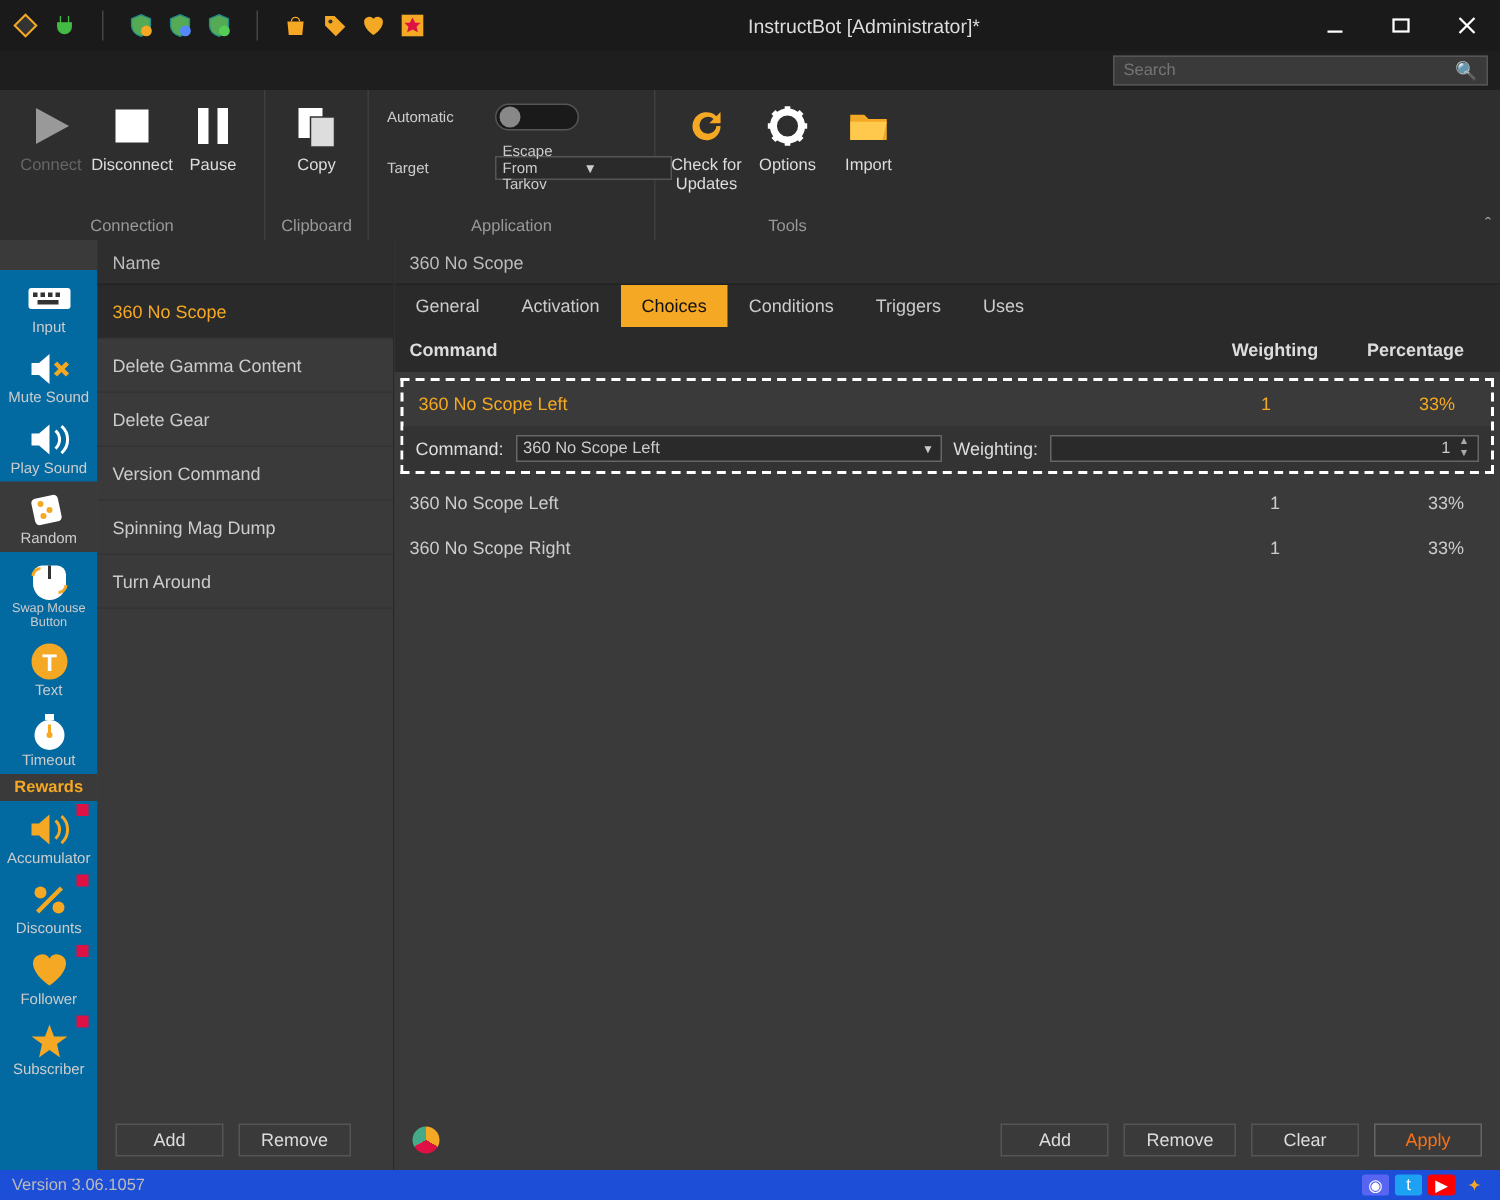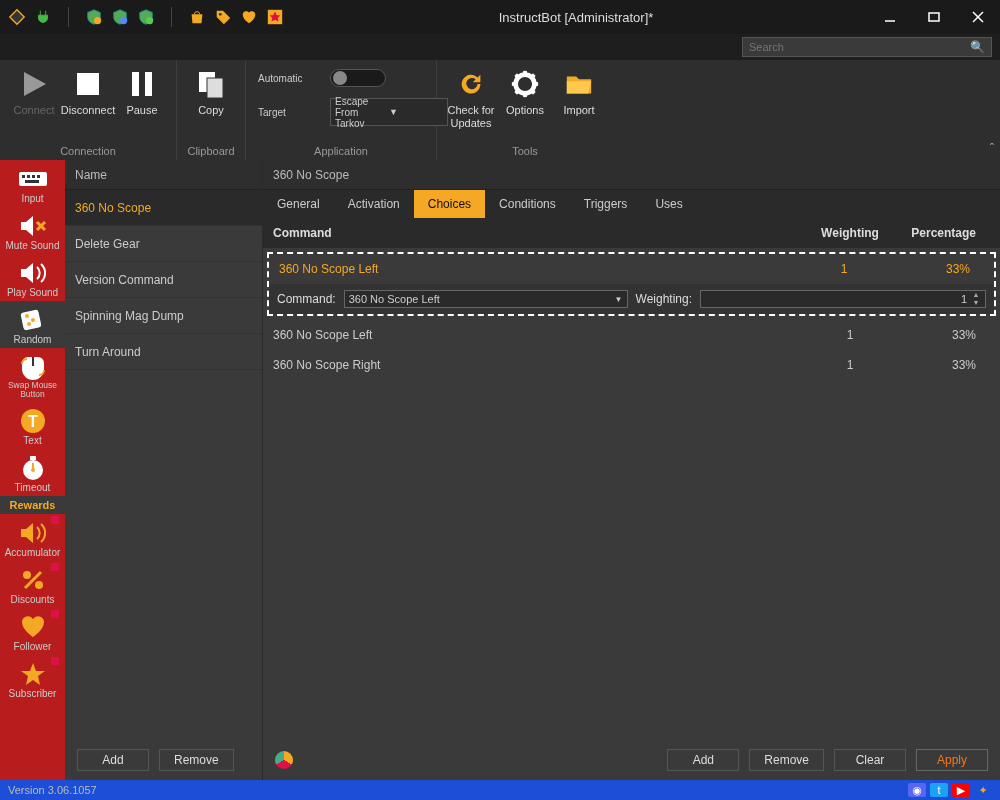--- a/index.html
+++ b/index.html
@@ -67,34 +67,35 @@
 .ribbon-btn .rlabel { font-size: 11px; color: #ddd; text-align: center; line-height: 13px; }
 .ribbon-btn.disabled .rlabel { color: #666; }
 .application-group { flex-direction: column; padding: 6px 12px; }
 .toggle-row { display: flex; align-items: center; gap: 12px; margin-bottom: 8px; height: 24px; }
 .toggle-row span { width: 60px; font-size: 10px; color: #ccc; }
 .toggle {
   width: 56px; height: 18px; background: #1a1a1a; border: 1px solid #555; border-radius: 9px; position: relative;
 }
 .toggle::after { content: ""; position: absolute; left: 2px; top: 1px; width: 14px; height: 14px; background: #888; border-radius: 50%; }
 .target-select {
-  width: 118px; height: 28px; background: #2a2a2a; border: 1px solid #555; color: #ccc; font-size: 11px; padding: 0 4px; display: flex; align-items: center; justify-content: space-between;
+  width: 118px; height: 16px; background: #2a2a2a; border: 1px solid #555; color: #ccc; font-size: 11px; padding: 0 4px; display: flex; align-items: center; justify-content: space-between;
 }
 .ribbon-collapse { position: absolute; right: 6px; bottom: 4px; color: #aaa; cursor: pointer; }
 
 
 .body { flex: 1; display: flex; background: #3a3a3a; min-height: 0; }
 
 
 .leftrail {
   width: 65px;
-  background: #b91c1c;
+  background: #0369a1;
   display: flex;
   flex-direction: column;
   overflow-y: auto;
+  margin-top: 20px;
 }
 .rail-item {
   display: flex; flex-direction: column; align-items: center; padding: 5px 0 3px 0; cursor: pointer; position: relative;
   font-size: 10px; color: #ccc;
 }
 .rail-item .ricon { width: 32px; height: 28px; display: flex; align-items: center; justify-content: center; }
 .rail-item.selected { background: #3a3a3a; }
 .rail-header { background: #3a3a3a; color: #f5a823; font-weight: bold; padding: 3px 0; text-align: center; font-size: 11px; }
 .rail-badge { position: absolute; top: 2px; right: 6px; width: 8px; height: 8px; background: #d14; }
 
@@ -475,20 +476,21 @@
         </div>
       <span>Subscriber</span>
       <div class="rail-badge"></div>
     </div>
   </div>
 
   <div class="midcol">
     <div class="mid-header">Name</div>
     <div class="mid-list">
       <div class="mid-item selected">360 No Scope</div>
+      <div class="mid-item">Delete Gamma Content</div>
       <div class="mid-item">Delete Gear</div>
       <div class="mid-item">Version Command</div>
       <div class="mid-item">Spinning Mag Dump</div>
       <div class="mid-item">Turn Around</div>
     </div>
     <div class="mid-footer">
       <div class="btn">Add</div>
       <div class="btn">Remove</div>
     </div>
   </div>

